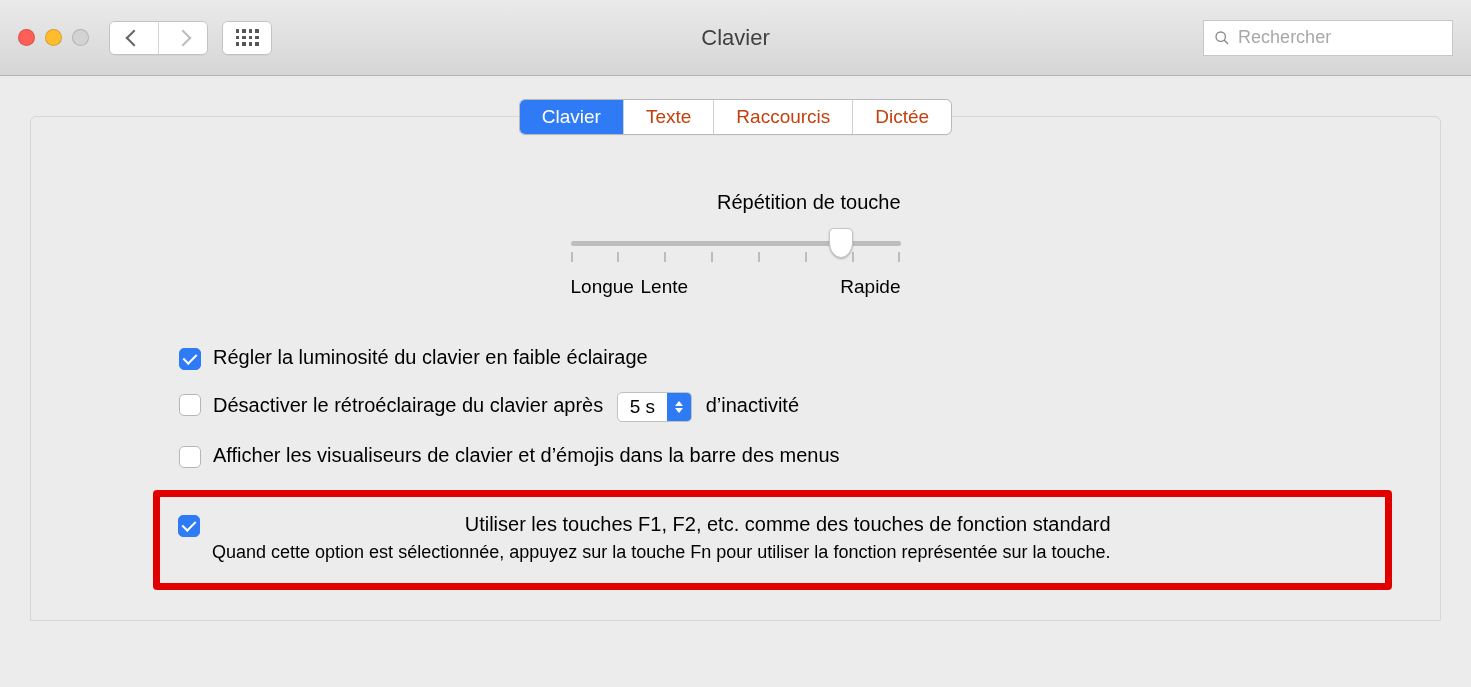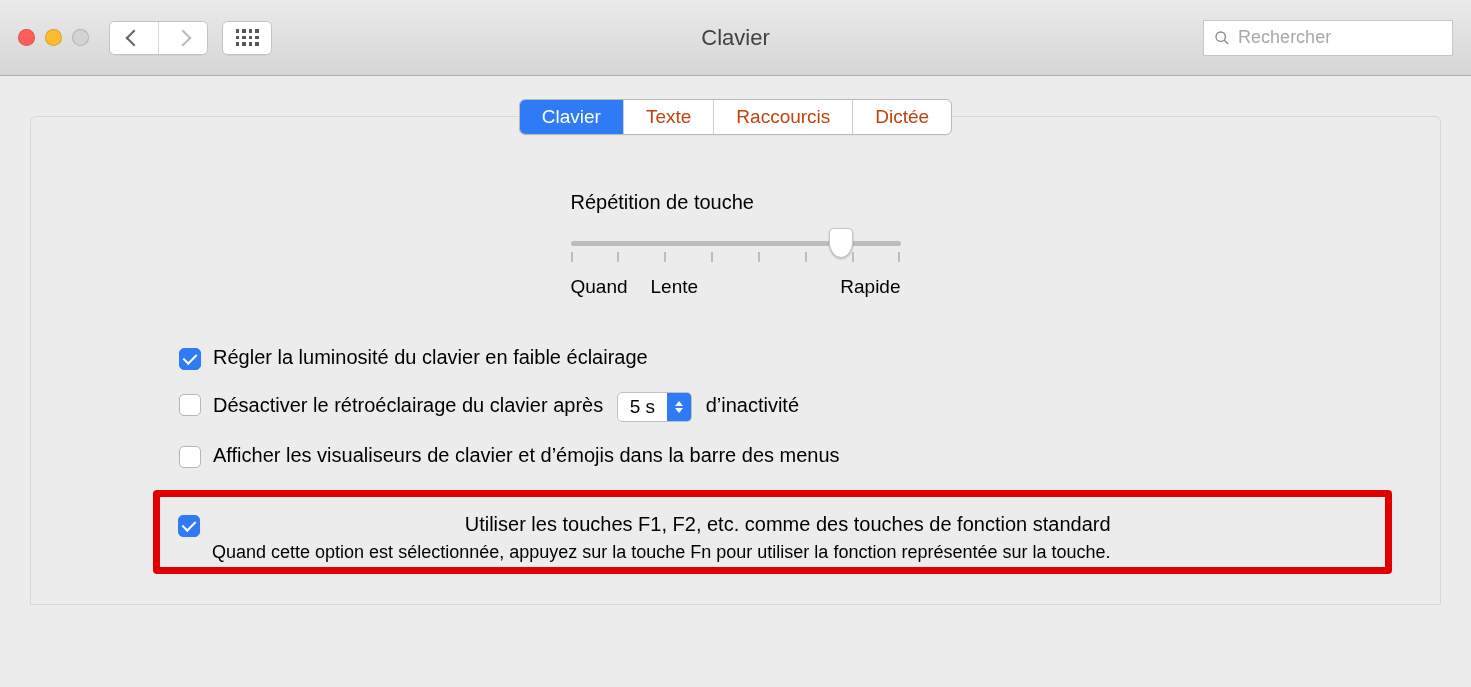--- a/index.html
+++ b/index.html
@@ -100,21 +100,21 @@
   .segtab:last-child { border-right:none; }
   .segtab.active { background:#2f7bf6; color:#fff; }
 
   
   .sliders {
     display:flex;
     justify-content:center;
     gap:180px;
     margin-top:56px;
   }
-  .slider-block { text-align:left; width:330px; }
+  .slider-block { text-align:right; width:330px; }
   .slider-title { font-size:20px; color:#000; margin-bottom:24px; }
   .track {
     position:relative;
     height:20px;
   }
   .bar {
     position:absolute; top:3px; left:0; right:0; height:5px;
     background:#bdbdbd; border-radius:3px;
   }
   .ticks { position:absolute; top:14px; left:0; right:0; display:flex; justify-content:space-between; }
@@ -125,21 +125,21 @@
     background:#fff;
     border:1px solid #c6c6c6;
     border-radius:5px 5px 12px 12px / 5px 5px 16px 16px;
     box-shadow:0 1px 2px rgba(0,0,0,.25);
     transform:translateX(-50%);
   }
   .slider-labels {
     display:flex; justify-content:space-between;
     font-size:19px; color:#000; margin-top:18px;
   }
-  .slider-labels .mid { position:absolute; left:80px; }
+  .slider-labels .mid { position:absolute; left:70px; }
   .sl-rel { position:relative; }
 
   
   .opts { margin: 48px 0 0 148px; font-size:20px;text-align:right; }
   .opt-row { display:flex; align-items:flex-start; margin-bottom:22px; }
   .cbx {
     width:22px; height:22px;
     border-radius:5px;
     border:1px solid #b6b6b6;
     background:#fff;
@@ -167,21 +167,21 @@
   }
   .sel .val { padding:3px 12px 0 12px; font-size:19px; }
   .sel .arrows { width:24px; background:#2f7bf6; display:flex; flex-direction:column; align-items:center; justify-content:center; }
   .arr { width:0; height:0; border-left:4px solid transparent; border-right:4px solid transparent; }
   .arr.up { border-bottom:5px solid #fff; margin-bottom:2px; }
   .arr.down { border-top:5px solid #fff; }
 
   .highlight {
     border:7px solid #e10000;
     border-radius:4px;
-    padding:16px 18px 4px 18px;
+    padding:16px 18px 20px 18px;
     margin-left:-26px;
     margin-right:48px;
   }
   .highlight .opt-row { margin-bottom:0; }
 </style>
 </head>
 <body>
 
 <div class="toolbar">
   <div class="traffic-lights">
@@ -251,21 +251,21 @@
               <div class="tick"></div>
               <div class="tick"></div>
             <div class="tick"></div>
               <div class="tick"></div>
               <div class="tick"></div>
               <div class="tick"></div>
           </div>
           <div class="thumb" style="left:82%"></div>
         </div>
         <div class="slider-labels sl-rel">
-          <span>Quand</span>
+          <span>Longue</span>
           <span class="mid">Lente</span>
           <span>Rapide</span>
         </div>
       </div>
 
     </div>
 
     <div class="opts">
       <div class="opt-row">
         <div class="cbx checked"></div>

